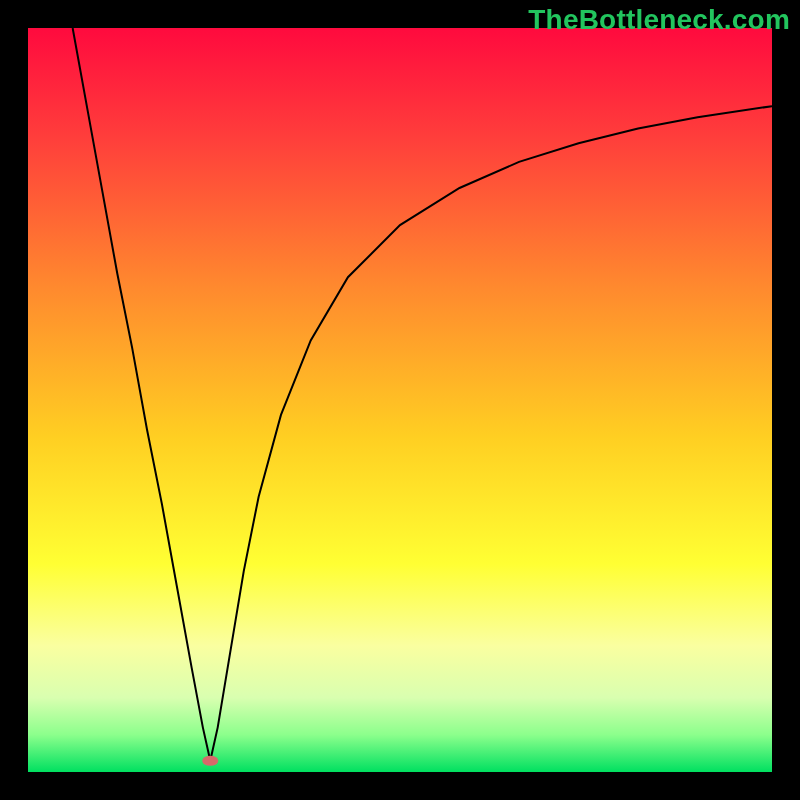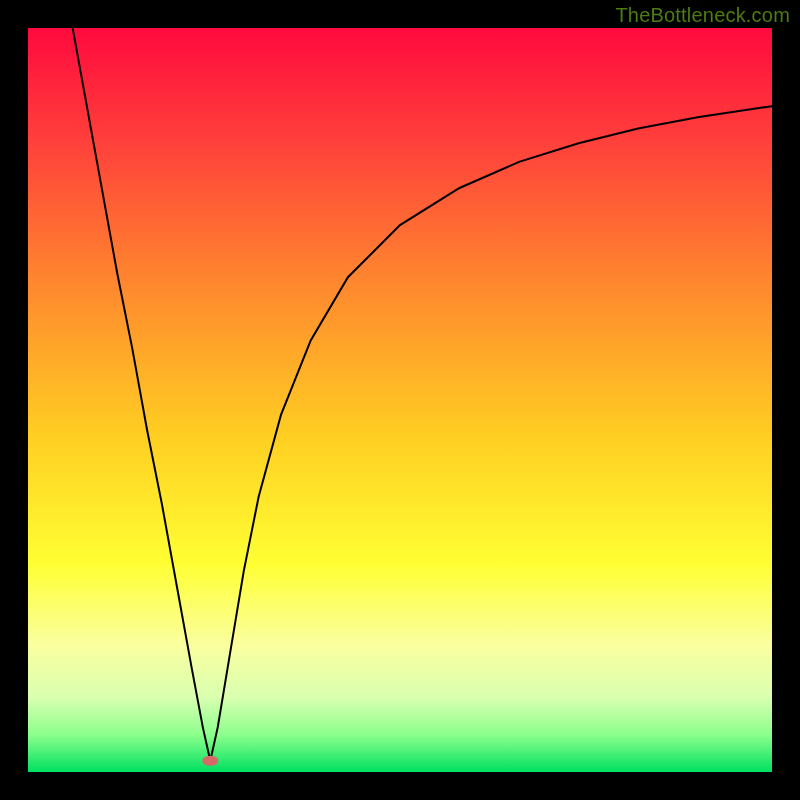--- a/index.html
+++ b/index.html
@@ -23,24 +23,24 @@
     position: absolute;
     left: 0;
     top: 0;
     width: 744px;
     height: 744px;
   }
   .watermark {
     position: absolute;
     top: 4px;
     right: 10px;
-    color: #4d7c0f;
-    font-size: 20px;
+    color: #22c55e;
+    font-size: 28px;
     letter-spacing: 0.2px;
-    font-weight: 400;
+    font-weight: 700;
   }
   svg { display: block; }
 </style>
 </head>
 <body>
 
 <div class="frame">
   <svg class="plot" viewBox="0 0 744 744">
     <defs>
       <linearGradient id="bg-grad" x1="0" y1="0" x2="0" y2="1">

